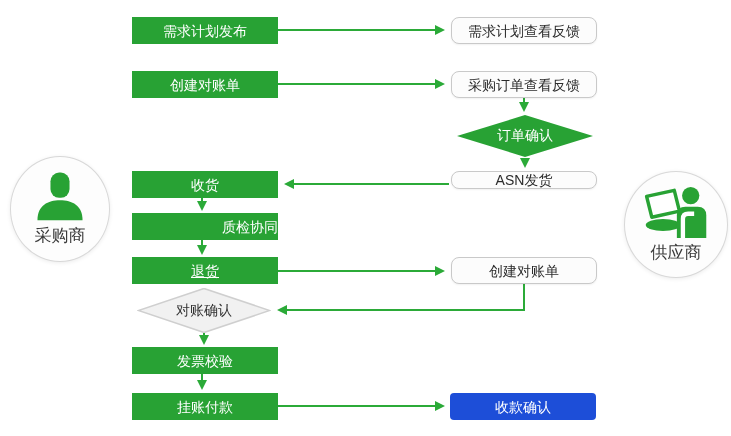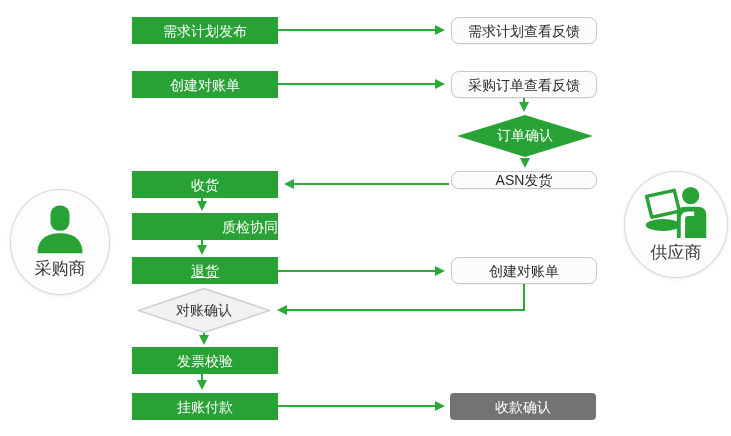--- a/index.html
+++ b/index.html
@@ -9,21 +9,21 @@
   }
   .node{
     position:absolute;display:flex;align-items:center;justify-content:center;
     font-size:14px;line-height:1;box-sizing:border-box;white-space:nowrap;
   }
   .box-green{background:#28A234;color:#ffffff;border-radius:0;}
   .box-white{
     background:#FCFCFC;color:#2b2b2b;border:1px solid #C9C9C9;border-radius:8px;
     box-shadow:0 1px 2px rgba(0,0,0,0.06);
   }
-  .box-red{background:#737373;color:#ffffff;border-radius:4px;}
+  .box-red{background:#1d4ed8;color:#ffffff;border-radius:4px;}
   .diamond{position:absolute;}
   .diamond svg{position:absolute;left:0;top:0;width:100%;height:100%;}
   .diamond .dlabel{
     position:absolute;left:0;top:0;width:100%;height:100%;
     display:flex;align-items:center;justify-content:center;
     font-size:14px;white-space:nowrap;
   }
   .dlabel.on-green{color:#ffffff;}
   .dlabel.on-gray{color:#333333;text-align:center;}
   .actor{
@@ -56,21 +56,21 @@
       <line x1="202" y1="198" x2="202" y2="209" marker-end="url(#ah)"></line>
       <line x1="202" y1="240" x2="202" y2="253" marker-end="url(#ah)"></line>
       <line x1="278" y1="271" x2="443" y2="271" marker-end="url(#ah)"></line>
       <polyline points="524,284 524,310 279,310" marker-end="url(#ah)"></polyline>
       <line x1="204" y1="333" x2="204" y2="343" marker-end="url(#ah)"></line>
       <line x1="202" y1="374" x2="202" y2="388" marker-end="url(#ah)"></line>
       <line x1="278" y1="406" x2="443" y2="406" marker-end="url(#ah)"></line>
     </g>
   </svg>
 
-  <div class="actor" style="left:10px;top:189px;width:100px;height:106px;">
+  <div class="actor" style="left:10px;top:156px;width:100px;height:106px;">
     <svg width="52" height="50" viewBox="0 0 60 56">
       <rect x="19" y="1" width="22" height="29" rx="10" fill="#28A234"></rect>
       <path d="M4,56 C4,39 16,33 30,33 C44,33 56,39 56,56 Z" fill="#28A234"></path>
     </svg>
     <div class="alabel">采购商</div>
   </div>
 
   <div class="actor" style="left:624px;top:171px;width:104px;height:107px;">
     <svg width="64" height="52" viewBox="0 0 74 60">
       <polygon points="3,12 35,5 41,29 9,36" fill="#ffffff" stroke="#28A234" stroke-width="4" stroke-linejoin="round"></polygon>

